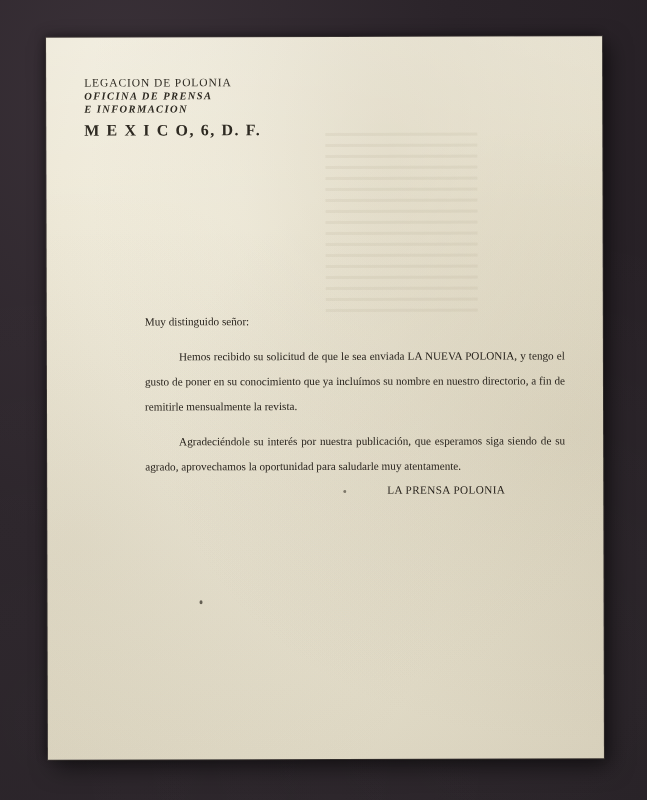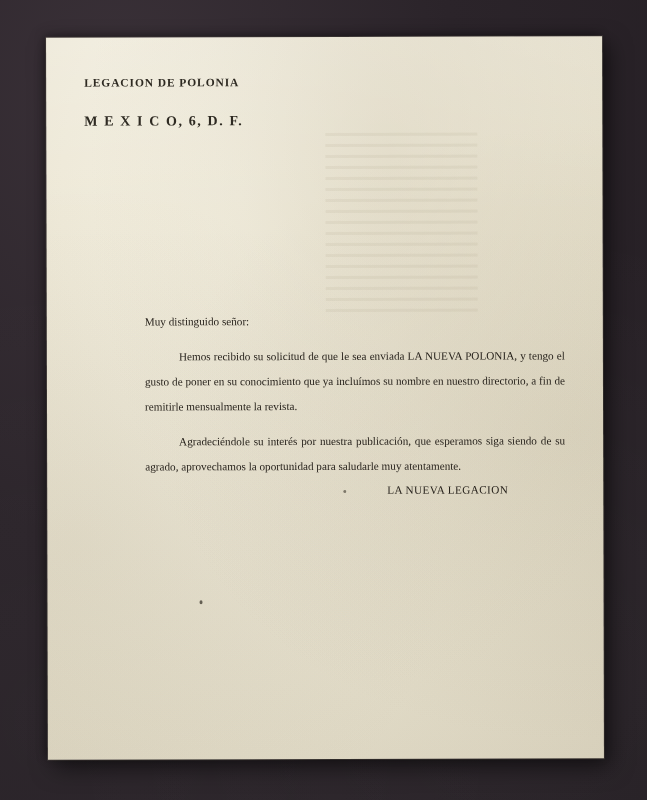--- a/index.html
+++ b/index.html
@@ -81,21 +81,21 @@
   
   #letterhead {
     position: absolute;
     left: 38px;
     top: 38px;
     width: 260px;
     color: #2e2a22;
   }
   .lh-line1 {
     font-family: "Liberation Serif", serif;
-    font-weight: bold;
+    font-weight: normal;
     font-size: 11.5px;
     letter-spacing: 0.9px;
     line-height: 14px;
   }
   .lh-line2, .lh-line3 {
     font-family: "Liberation Serif", serif;
     font-style: italic;
     font-weight: bold;
     font-size: 10.5px;
     letter-spacing: 1.4px;
@@ -105,24 +105,24 @@
   .lh-line4, .lh-line5 {
     font-family: "Liberation Serif", serif;
     font-style: italic;
     font-size: 9.5px;
     letter-spacing: 0.6px;
     line-height: 12px;
   }
   .lh-line6 {
     font-family: "Liberation Serif", serif;
     font-weight: bold;
-    font-size: 14px;
+    font-size: 16px;
     letter-spacing: 1.6px;
     line-height: 14px;
-    margin-top: 20px;
+    margin-top: 3px;
   }
 
   
   #letter-body {
     position: absolute;
     left: 98px;
     top: 272px;
     width: 420px;
     color: #241f19;
     font-size: 11.2px;
@@ -187,27 +187,29 @@
 <div id="hole-1" class="punch-hole"></div>
 <div id="hole-2" class="punch-hole"></div>
 <div id="hole-3" class="punch-hole"></div>
 
 <div id="sheet">
 
   <div id="ghost-block"></div>
 
   <div id="letterhead">
     <div class="lh-line1">LEGACION DE POLONIA</div>
+    <div class="lh-line2">OFICINA DE PRENSA</div>
+    <div class="lh-line3">E INFORMACION</div>
     <div class="lh-gap"></div>
     <div class="lh-line6">M E X I C O,  6,  D. F.</div>
   </div>
 
   <div id="letter-body">
     <div id="salutation">Muy distinguido señor:</div>
     <p class="para">Hemos recibido su solicitud de que le sea enviada LA NUEVA POLONIA, y tengo el gusto de poner en su conocimiento que ya incluímos su nombre en nuestro directorio, a fin de remitirle mensualmente la revista.</p>
     <p class="para">Agradeciéndole su interés por nuestra publicación, que esperamos siga siendo de su agrado, aprovechamos la oportunidad para saludarle muy atentamente.</p>
   </div>
 
-  <div id="signature">LA NUEVA LEGACION</div>
+  <div id="signature">LA PRENSA POLONIA</div>
 
   <div id="stray-mark"></div>
   <div id="stray-mark2"></div>
 </div>
 
 </body></html>

